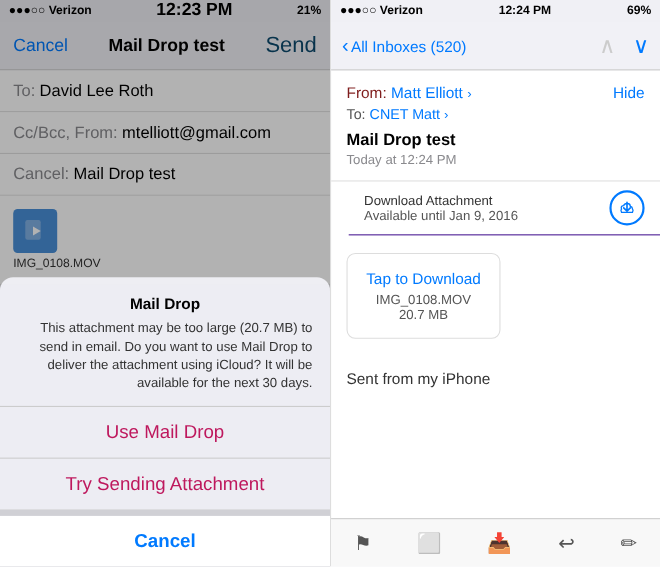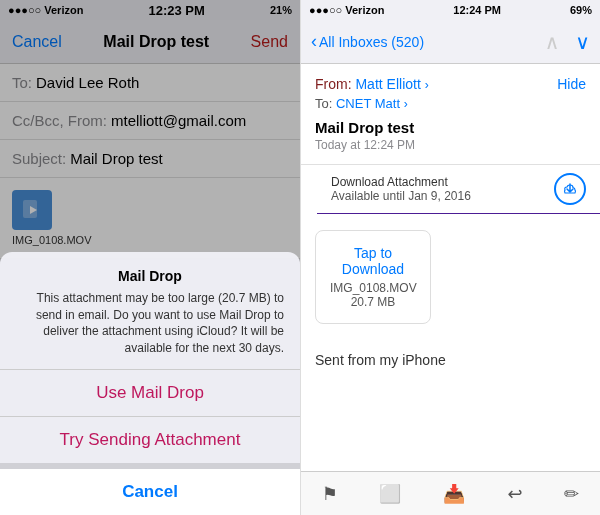--- a/index.html
+++ b/index.html
@@ -26,21 +26,21 @@
       height: 20px;
       background: #f0f0f5;
       display: flex;
       align-items: center;
       justify-content: space-between;
       padding: 0 8px;
       font-size: 11px;
       font-weight: 600;
       color: #000;
     }
-    .status-bar-center { font-weight: 600; font-size: 13px; }
+    .status-bar-center { font-weight: 600; font-size: 16px; }
 
     .nav-bar {
       background: rgba(240,240,245,0.95);
       border-bottom: 1px solid #ccc;
       display: flex;
       align-items: center;
       justify-content: space-between;
       padding: 6px 12px;
       height: 44px;
     }
@@ -48,22 +48,22 @@
       color: #007aff;
       font-size: 16px;
       cursor: pointer;
     }
     .nav-title {
       font-size: 16px;
       font-weight: 600;
       color: #000;
     }
     .nav-send {
-      color: #b91c1c;
-      font-size: 16px;
+      color: #0c4a6e;
+      font-size: 20px;
       cursor: pointer;
     }
 
     .compose-field {
       background: #fff;
       border-bottom: 1px solid #e0e0e0;
       padding: 10px 12px;
       font-size: 15px;
       color: #000;
       min-height: 38px;
@@ -274,21 +274,21 @@
       cursor: pointer;
     }
 
     .tap-download-box {
       margin: 16px 14px;
       border: 1px solid #ddd;
       border-radius: 8px;
       padding: 14px;
       text-align: center;
       cursor: pointer;
-      width: 116px;
+      width: 140px;
     }
     .tap-download-label {
       font-size: 14px;
       color: #007aff;
       font-weight: 500;
       margin-bottom: 4px;
     }
     .tap-download-filename { font-size: 12px; color: #555; }
     .tap-download-size { font-size: 12px; color: #555; }
 
@@ -337,21 +337,21 @@
     <span class="compose-field-label">To:</span>
     <span class="compose-field-value">David Lee Roth</span>
   </div>
 
   <div class="compose-field">
     <span class="compose-field-label">Cc/Bcc, From:</span>
     <span class="compose-field-value">mtelliott@gmail.com</span>
   </div>
 
   <div class="compose-field">
-    <span class="compose-field-label">Subject:</span>
+    <span class="compose-field-label">Cancel:</span>
     <span class="compose-field-value">Mail Drop test</span>
   </div>
 
   <div class="attachment-area">
     <div class="attachment-icon">
       <svg viewBox="0 0 24 24">
         <rect x="3" y="2" width="14" height="18" rx="2" fill="#fff" opacity="0.3"></rect>
         <polygon points="10,8 17,12 10,16" fill="#fff"></polygon>
       </svg>
     </div>

